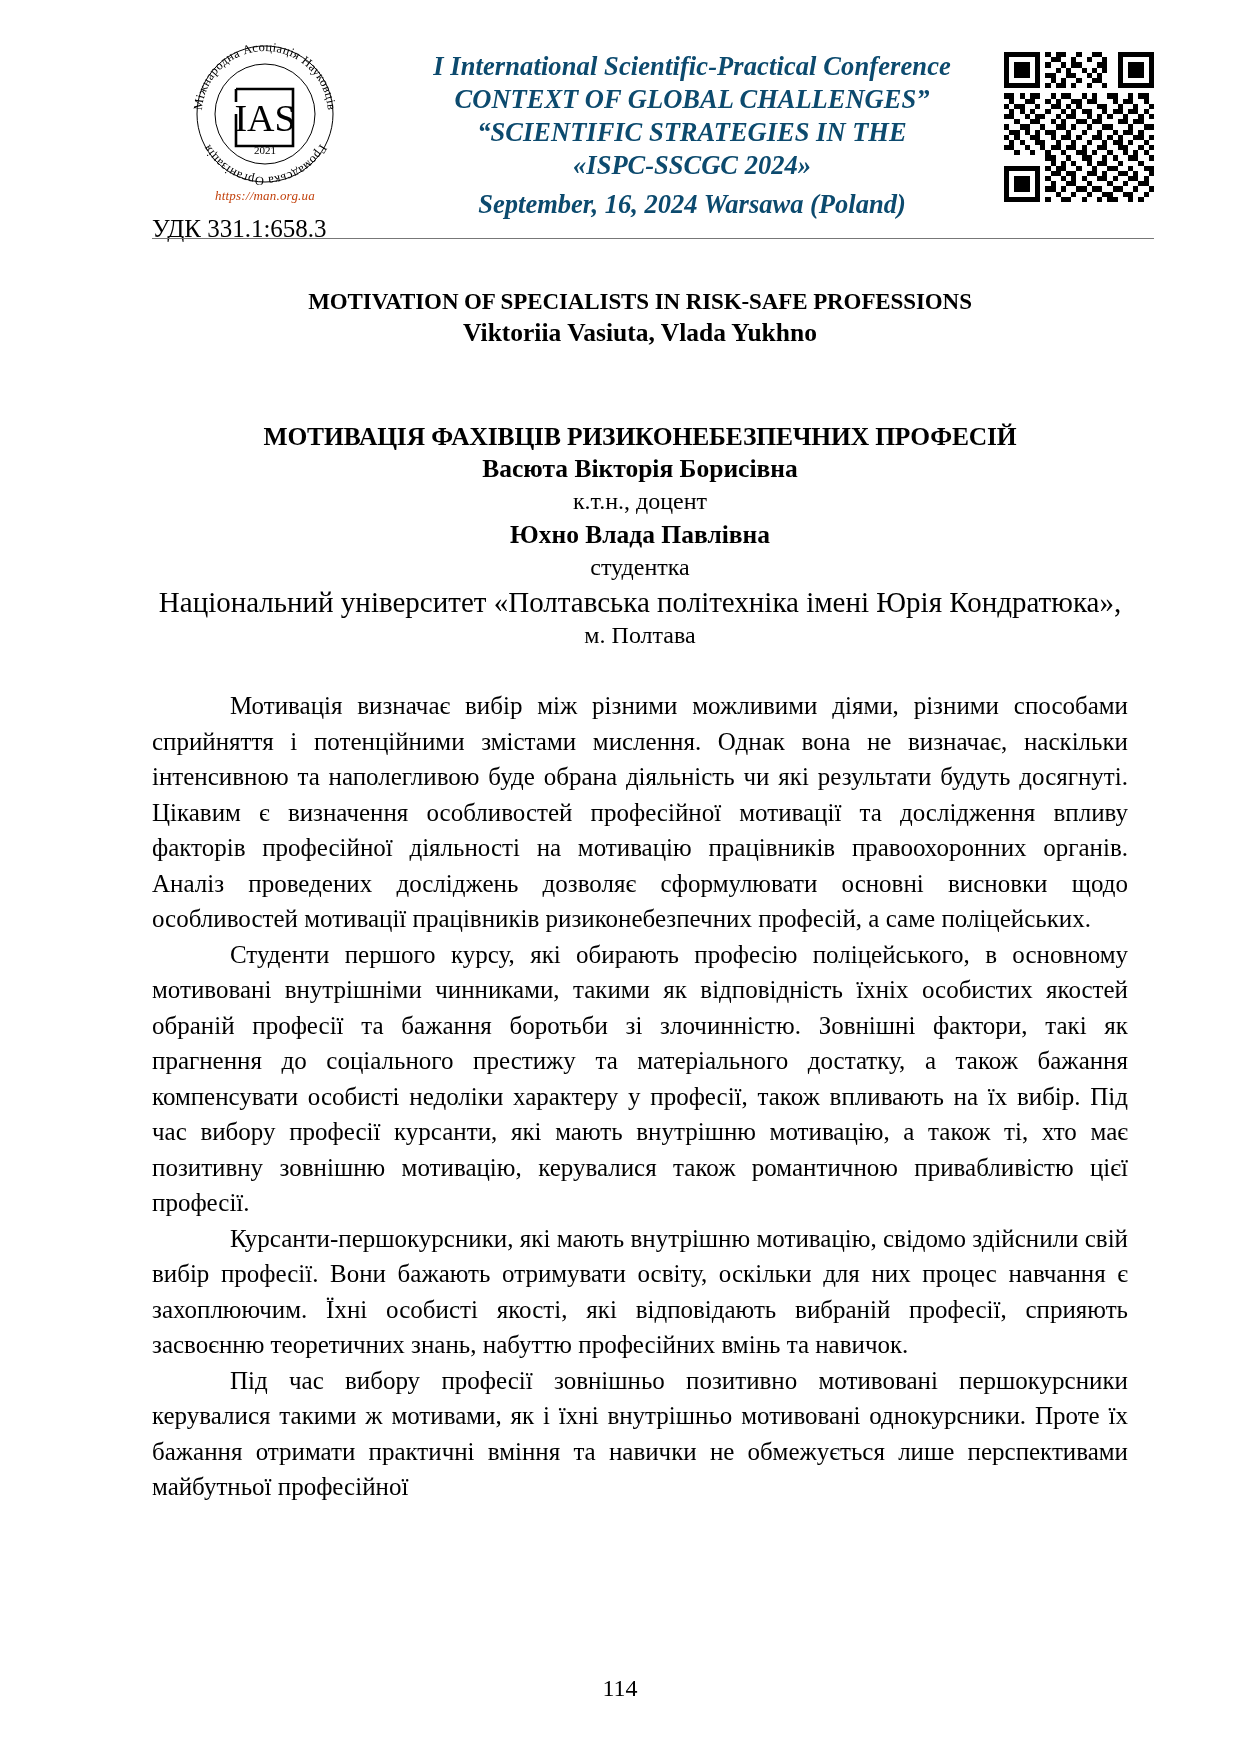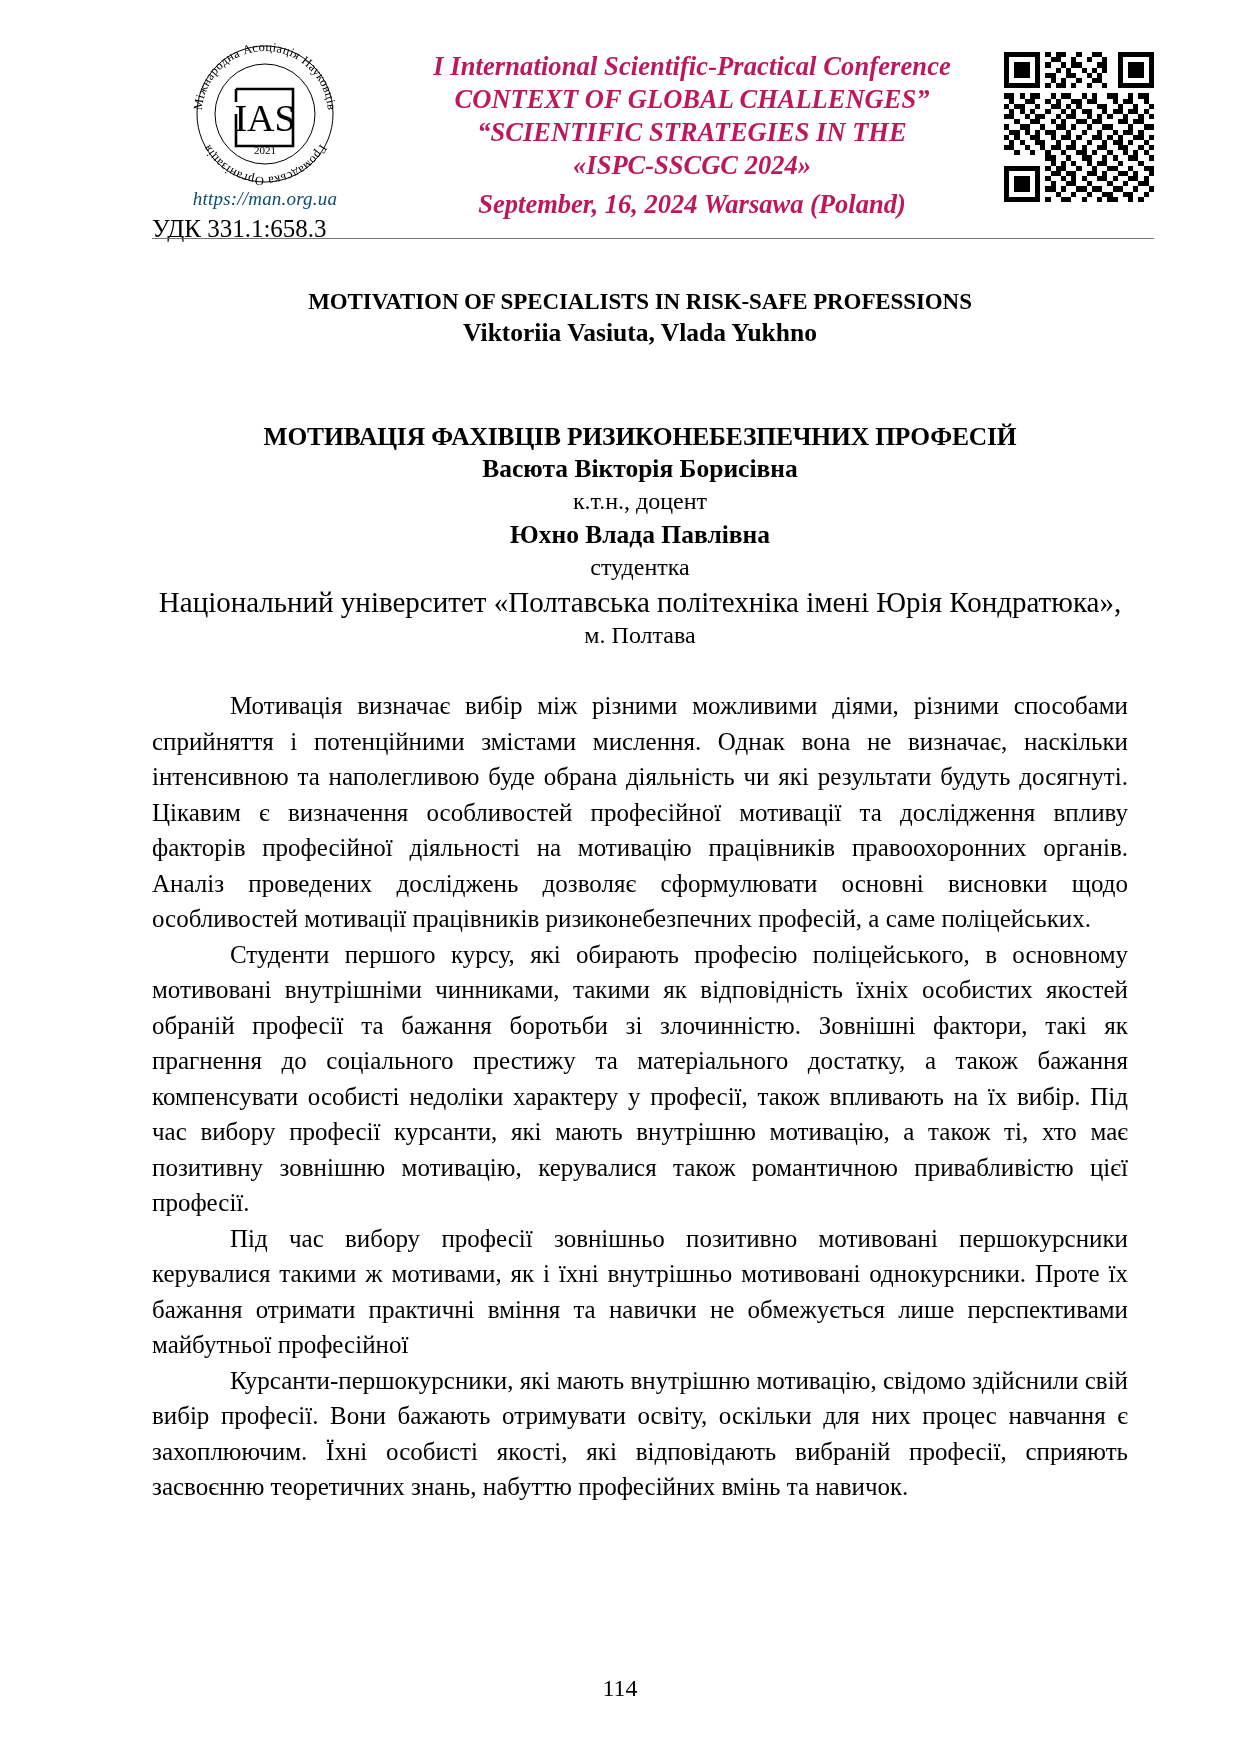--- a/index.html
+++ b/index.html
@@ -48,30 +48,30 @@
     position: relative;
     width: 170px;
     height: 150px;
     margin: 0 auto;
   }
   .emblem svg { display: block; }
 
   .logo-url {
     font-family: "Liberation Serif", serif;
     font-style: italic;
-    font-size: 19px;
+    font-size: 13px;
     letter-spacing: 0.2px;
     margin-top: 2px;
-    color: #0c4a6e;
+    color: #c2410c;
   }
 
   .conf-title {
     flex: 1 1 auto;
     text-align: center;
-    color: #be185d;
+    color: #0c4a6e;
     font-family: "Liberation Serif", "DejaVu Serif", serif;
     font-weight: bold;
     font-style: italic;
     padding-top: 50px;
     margin-left: -10px;
   }
   .conf-title .line {
     font-size: 26.5px;
     line-height: 33px;
     white-space: nowrap;
@@ -467,21 +467,21 @@
     <div class="author-ua">Васюта Вікторія Борисівна</div>
     <div class="role-ua">к.т.н., доцент</div>
     <div class="author-ua">Юхно Влада Павлівна</div>
     <div class="role-ua">студентка</div>
     <div class="affiliation">Національний університет «Полтавська політехніка імені Юрія Кондратюка»,</div>
     <div class="city">м. Полтава</div>
 
     <div class="body-text">
       <p>Мотивація визначає вибір між різними можливими діями, різними способами сприйняття і потенційними змістами мислення. Однак вона не визначає, наскільки інтенсивною та наполегливою буде обрана діяльність чи які результати будуть досягнуті. Цікавим є визначення особливостей професійної мотивації та дослідження впливу факторів професійної діяльності на мотивацію працівників правоохоронних органів. Аналіз проведених досліджень дозволяє сформулювати основні висновки щодо особливостей мотивації працівників ризиконебезпечних професій, а саме поліцейських.</p>
       <p>Студенти першого курсу, які обирають професію поліцейського, в основному мотивовані внутрішніми чинниками, такими як відповідність їхніх особистих якостей обраній професії та бажання боротьби зі злочинністю. Зовнішні фактори, такі як прагнення до соціального престижу та матеріального достатку, а також бажання компенсувати особисті недоліки характеру у професії, також впливають на їх вибір. Під час вибору професії курсанти, які мають внутрішню мотивацію, а також ті, хто має позитивну зовнішню мотивацію, керувалися також романтичною привабливістю цієї професії.</p>
+      <p>Курсанти-першокурсники, які мають внутрішню мотивацію, свідомо здійснили свій вибір професії. Вони бажають отримувати освіту, оскільки для них процес навчання є захоплюючим. Їхні особисті якості, які відповідають вибраній професії, сприяють засвоєнню теоретичних знань, набуттю професійних вмінь та навичок.</p>
       <p>Під час вибору професії зовнішньо позитивно мотивовані першокурсники керувалися такими ж мотивами, як і їхні внутрішньо мотивовані однокурсники. Проте їх бажання отримати практичні вміння та навички не обмежується лише перспективами майбутньої професійної</p>
-      <p>Курсанти-першокурсники, які мають внутрішню мотивацію, свідомо здійснили свій вибір професії. Вони бажають отримувати освіту, оскільки для них процес навчання є захоплюючим. Їхні особисті якості, які відповідають вибраній професії, сприяють засвоєнню теоретичних знань, набуттю професійних вмінь та навичок.</p>
     </div>
 
   </div>
 
   <div class="page-number">114</div>
 
 </div>
 
 </body></html>

